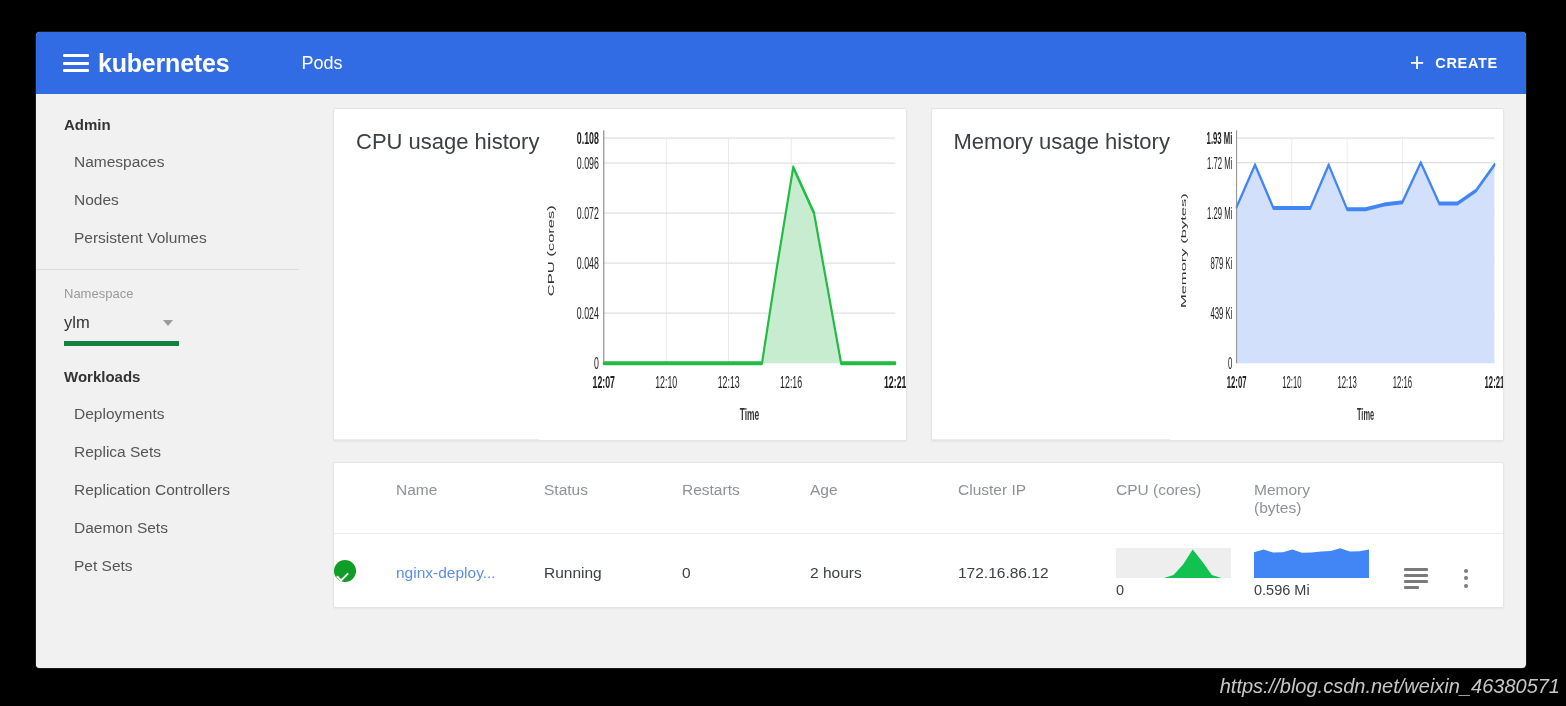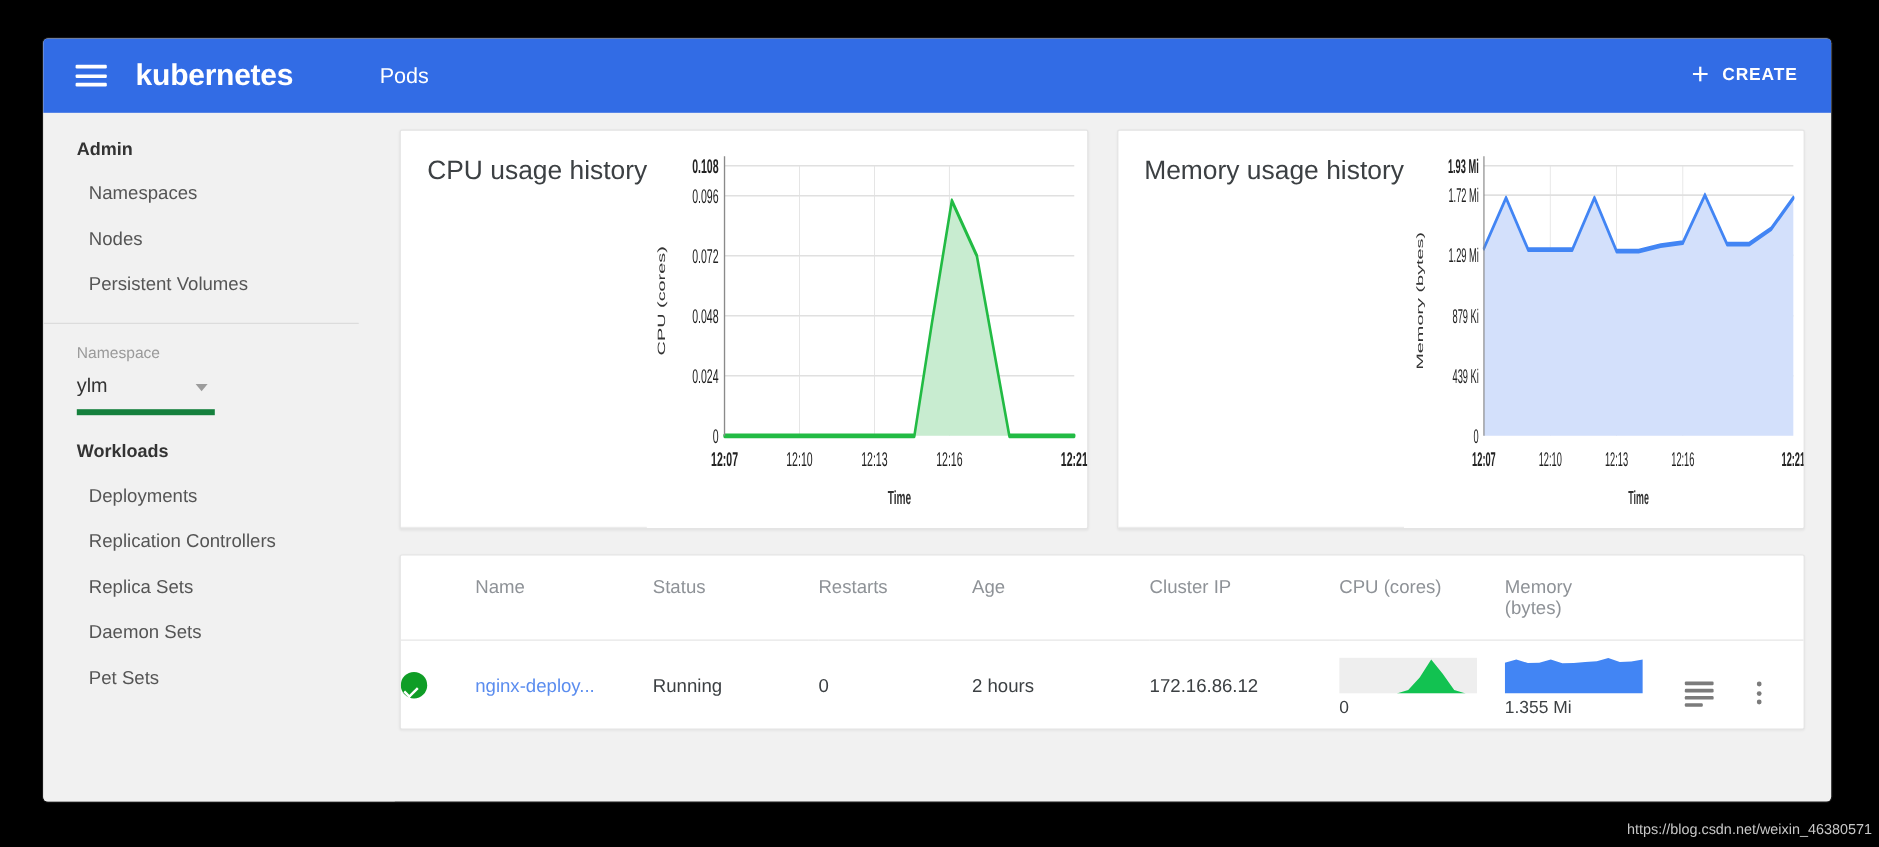--- a/index.html
+++ b/index.html
@@ -32,21 +32,21 @@
     margin-left: 27px;
     display: flex; flex-direction: column; justify-content: space-between;
     cursor: pointer;
   }
   #hamburger span { display:block; height: 3px; background: #fff; border-radius: 1px; }
   #brand {
     color: #fff;
     font-size: 25px;
     font-weight: bold;
     letter-spacing: -0.2px;
-    margin-left: 24px;
+    margin-left: 9px;
   }
   #page-title-top {
     color: #fff;
     font-size: 18px;
     font-weight: normal;
     margin-left: 72px;
   }
   #create-btn {
     position: absolute;
     right: 28px;
@@ -165,21 +165,22 @@
   .logs-icon i { display: block; height: 3px; width: 24px; background: #7b7b7b; border-radius: 1px; }
   .logs-icon i:last-child { width: 15px; }
   .kebab { display: inline-flex; flex-direction: column; gap: 3.5px; cursor: pointer; align-items:center; }
   .kebab i { width: 4px; height: 4px; border-radius: 50%; background: #7b7b7b; display: block; }
 
   
   #watermark {
     position: absolute;
     right: 6px; bottom: 8px;
     color: #c7c7c7;
-    font-size: 12px;
+    font-size: 20px;
+    font-style: italic;
   }
 </style>
 </head>
 <body>
 
 <div id="app-window">
 
   <div id="topbar">
     <div id="hamburger">
       <span></span>
@@ -205,22 +206,22 @@
       <div class="nav-divider"></div>
 
       <div class="ns-label">Namespace</div>
       <div id="ns-select">
         <span id="ns-value">ylm</span>
         <span id="ns-caret"></span>
       </div>
 
       <div class="nav-header" style="padding-top:22px;">Workloads</div>
       <div class="nav-item">Deployments</div>
+      <div class="nav-item">Replica Sets</div>
       <div class="nav-item">Replication Controllers</div>
-      <div class="nav-item">Replica Sets</div>
       <div class="nav-item">Daemon Sets</div>
       <div class="nav-item">Pet Sets</div>
     </nav>
 
     <main id="content">
 
       <div id="charts-row">
 
         <section class="card chart-card">
           <div class="card-title">CPU usage history</div>
@@ -338,21 +339,21 @@
                       <path d="M0.00,30.00 L9.58,30.00 L19.17,30.00 L28.75,30.00 L38.33,30.00 L47.92,30.00 L57.50,27.00 L67.08,16.50 L76.67,1.50 L86.25,13.50 L95.83,27.00 L105.42,30.00 L115.00,30.00 L115,30 L0,30 Z" fill="#12c251" stroke="none"></path>
                     </svg>
                   <div class="spark-val">0</div>
                 </div>
               </td>
               <td>
                 <div class="spark-wrap">
                   <svg class="spark-svg" id="mem-spark" viewBox="0 0 115 30" preserveAspectRatio="none">
                       <path d="M0.00,4.20 L9.58,1.50 L19.17,4.50 L28.75,4.20 L38.33,1.50 L47.92,4.80 L57.50,4.50 L67.08,3.60 L76.67,3.00 L86.25,0.30 L95.83,3.60 L105.42,3.30 L115.00,1.50 L115,30 L0,30 Z" fill="#4285f4" stroke="none"></path>
                     </svg>
-                  <div class="spark-val">1.355 Mi</div>
+                  <div class="spark-val">0.596 Mi</div>
                 </div>
               </td>
               <td>
                 <span class="logs-icon">
                     <i></i>
                     <i></i>
                     <i></i>
                     <i></i>
                   </span>
               </td>

